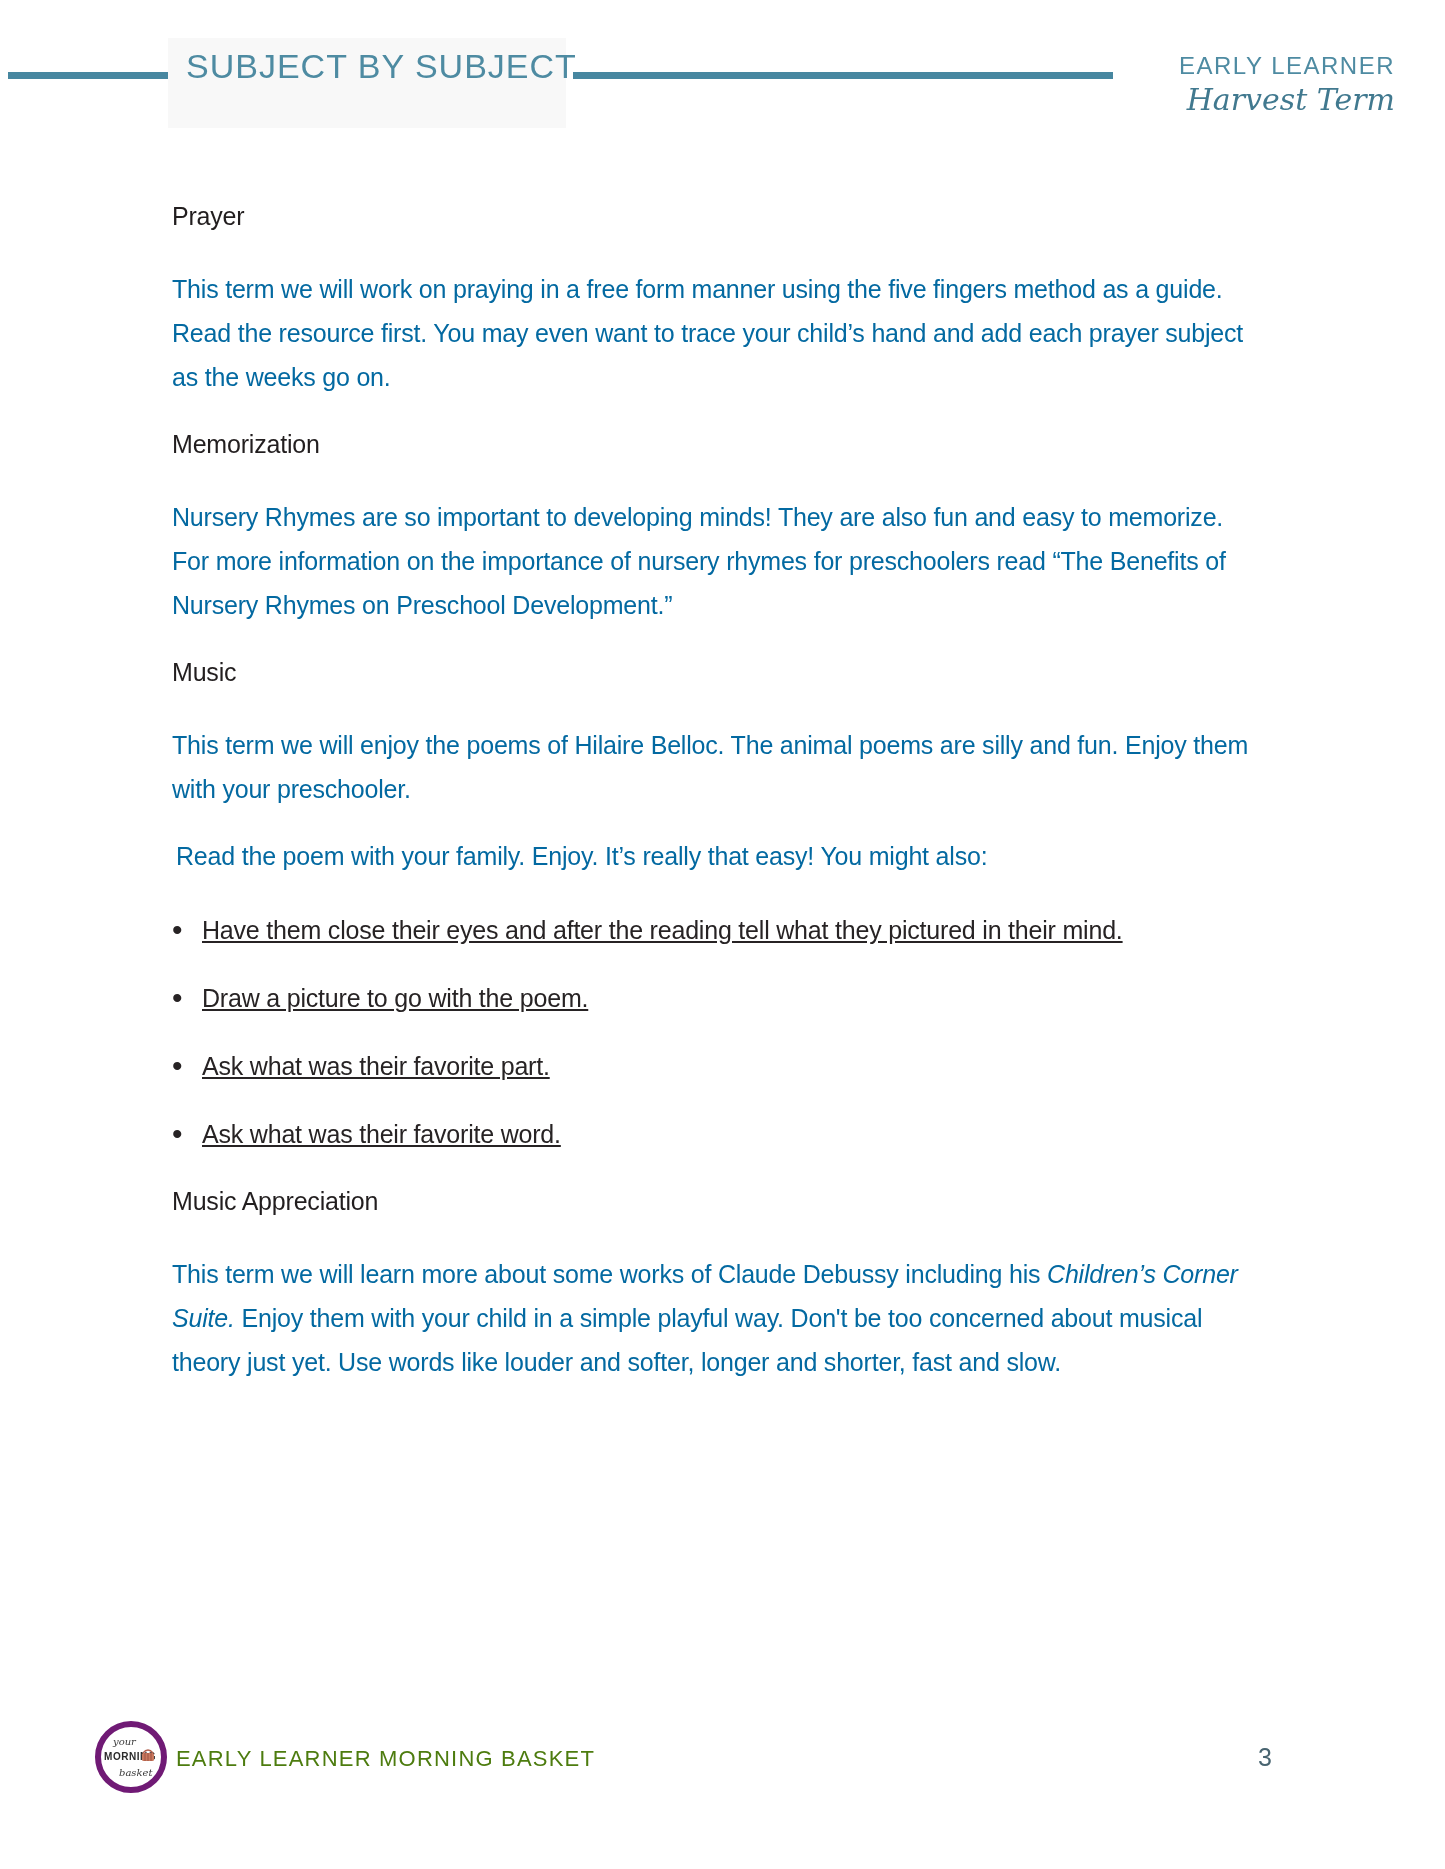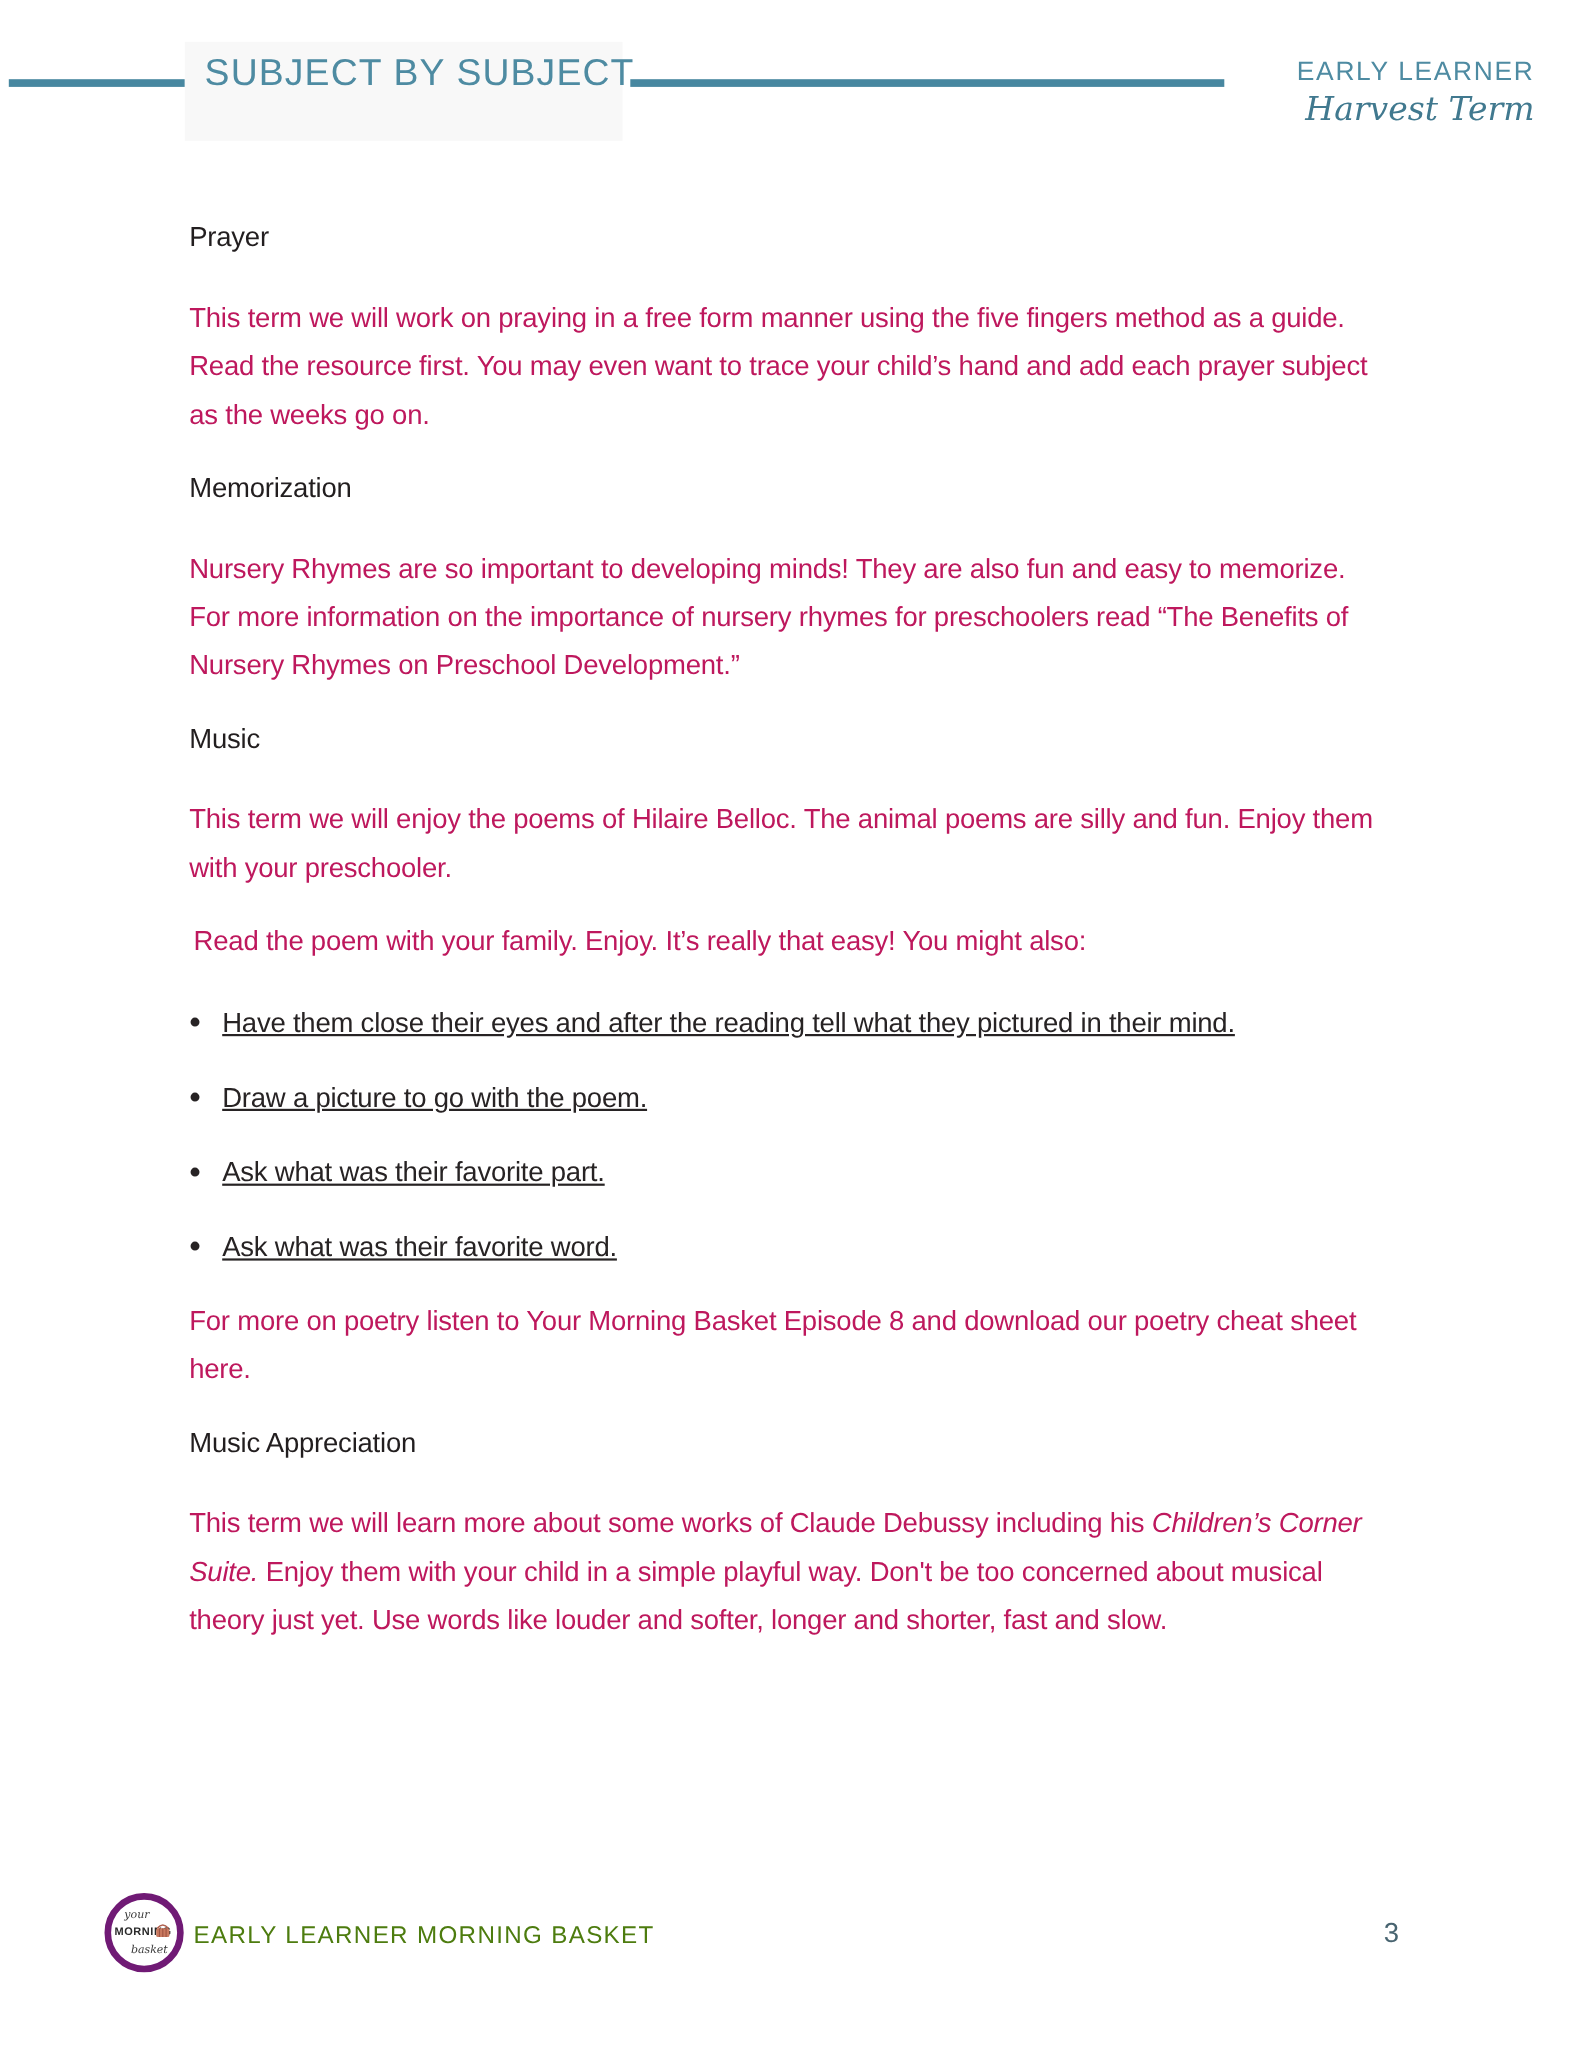--- a/index.html
+++ b/index.html
@@ -60,21 +60,21 @@
     font-size: 25px; font-weight: normal;
     line-height: 44px;
     color: #221e1f;
     letter-spacing: -0.2px;
   }
   .para {
     margin: 0 0 23px 0;
     font-size: 25px;
     line-height: 44px;
     letter-spacing: -0.2px;
-    color: #be185d;
+    color: #0369a1;
   }
   .para.pre-list { margin-bottom: 30px; text-indent: 4px; }
   .para.after-list { margin-top: 10px; }
   .para .em { font-style: italic; }
   ul.bullet-list {
     margin: 0 0 23px 0;
     padding: 0;
     list-style: none;
   }
   ul.bullet-list li {
@@ -167,21 +167,20 @@
     <p class="para">This term we will enjoy the poems of Hilaire Belloc. The animal poems are silly and fun. Enjoy them with your preschooler.</p>
     <p class="para pre-list">Read the poem with your family. Enjoy. It’s really that easy! You might also:</p>
 
     <ul class="bullet-list">
       <li>Have them close their eyes and after the reading tell what they pictured in their mind.</li>
       <li>Draw a picture to go with the poem.</li>
       <li>Ask what was their favorite part.</li>
       <li>Ask what was their favorite word.</li>
     </ul>
 
-    <p class="para after-list">For more on poetry listen to Your Morning Basket Episode 8 and download our poetry cheat sheet here.</p>
 
     <h2 class="section-heading">Music Appreciation</h2>
     <p class="para"><span>This term we will learn more about some works of Claude Debussy including his </span><span class="em">Children’s Corner Suite.</span><span> Enjoy them with your child in a simple playful way. Don't be too concerned about musical theory just yet. Use words like louder and softer, longer and shorter, fast and slow.</span></p>
 
   </div>
 
   <div>
     <div class="logo-circle">
       <div class="logo-inner">
         <span class="logo-your">your</span>

